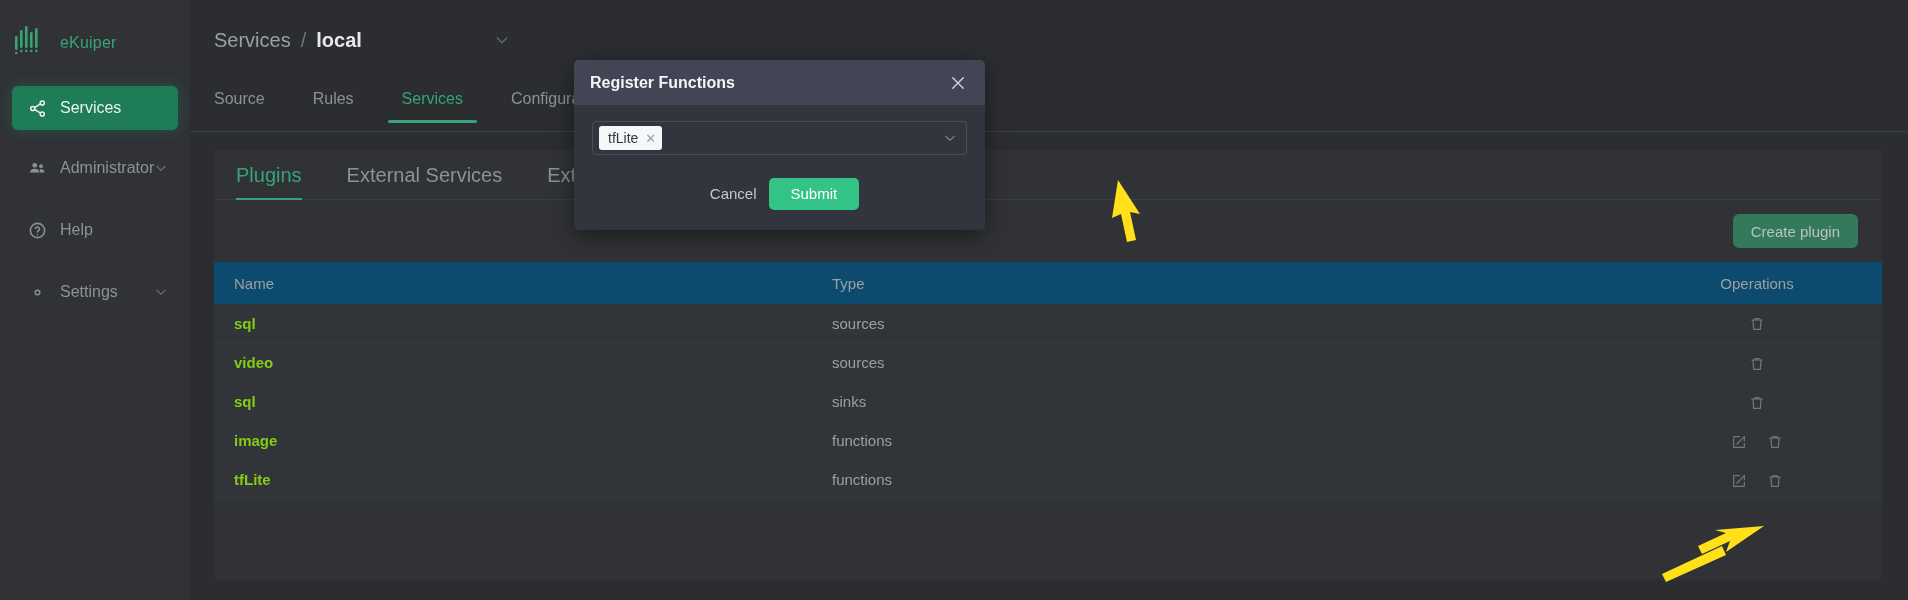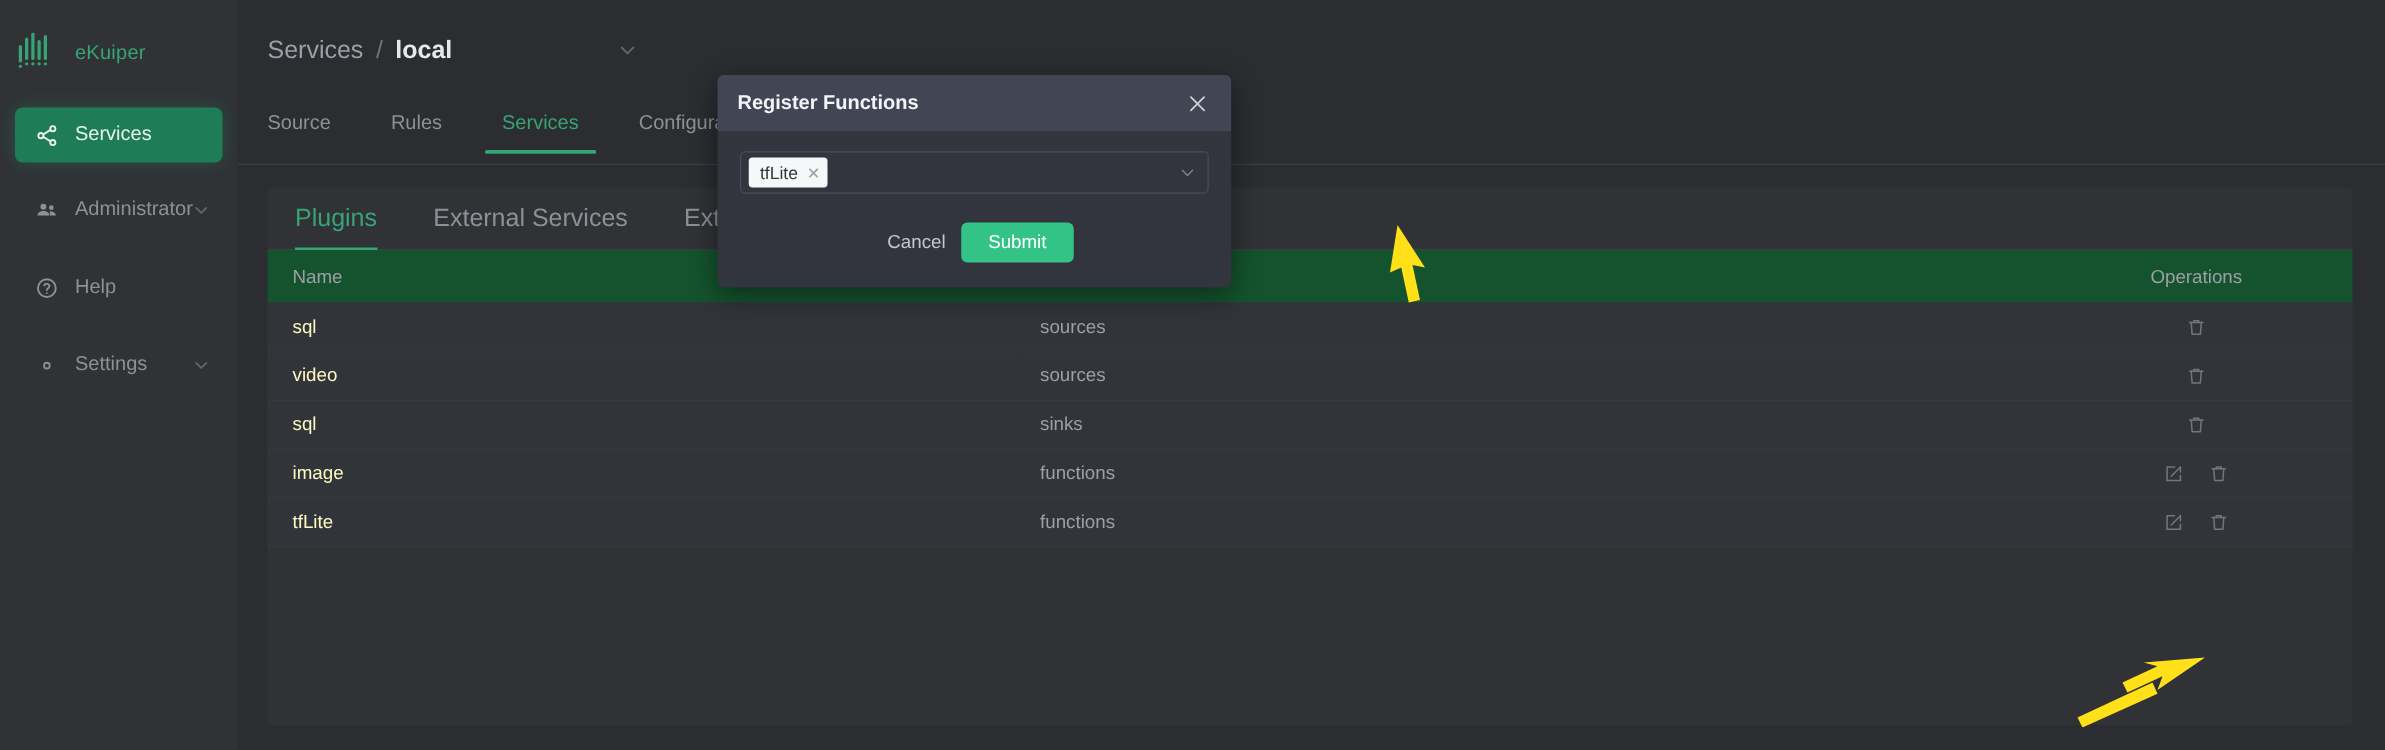--- a/index.html
+++ b/index.html
@@ -159,21 +159,21 @@
     height: 34px;
     padding: 0 18px;
     font-size: 15px;
     font-family: "Liberation Sans", sans-serif;
     cursor: pointer;
   }
 
   
   .tbl { width: 100%; border-collapse: collapse; table-layout: fixed; }
   .tbl thead th {
-    background: #14532d;
+    background: #0c4a6e;
     color: #9ba0a6;
     font-size: 15px;
     font-weight: normal;
     text-align: left;
     height: 42px;
     padding: 0 18px;
   }
   .tbl thead th.col-name { width: 600px; padding-left: 20px; }
   .tbl thead th.col-type { width: auto; }
   .tbl thead th.col-ops { width: 250px; text-align: center; }
@@ -181,21 +181,21 @@
     height: 39px;
     padding: 0 18px;
     font-size: 15px;
     color: #9ba0a6;
     border-bottom: 1px solid #363a3f;
     background: #313438;
   }
   .tbl tbody tr:last-child td { border-bottom: 1px solid #363a3f; }
   .tbl td.cell-name { padding-left: 20px; }
   .tbl td.cell-ops { text-align: center; }
-  .link-name { color: #fef9c3; cursor: pointer; text-decoration: none; }
+  .link-name { color: #84cc16; cursor: pointer; text-decoration: none; font-weight: bold; }
   .op-icon {
     display: inline-block;
     vertical-align: middle;
     width: 16px; height: 16px;
     margin: 0 8px;
     cursor: pointer;
     opacity: .62;
   }
 
   
@@ -388,20 +388,23 @@
 
     <div class="content-card">
 
       <nav class="subtab-bar">
         <div class="subtab active">Plugins</div>
         <div class="subtab">External Services</div>
         <div class="subtab">External Functions</div>
         <div class="subtab">Portable</div>
       </nav>
 
+      <div class="toolbar">
+        <button class="btn-primary">Create plugin</button>
+      </div>
 
       <table class="tbl">
         <thead>
           <tr>
             <th class="col-name">Name</th>
             <th class="col-type">Type</th>
             <th class="col-ops">Operations</th>
           </tr>
         </thead>
         <tbody>

